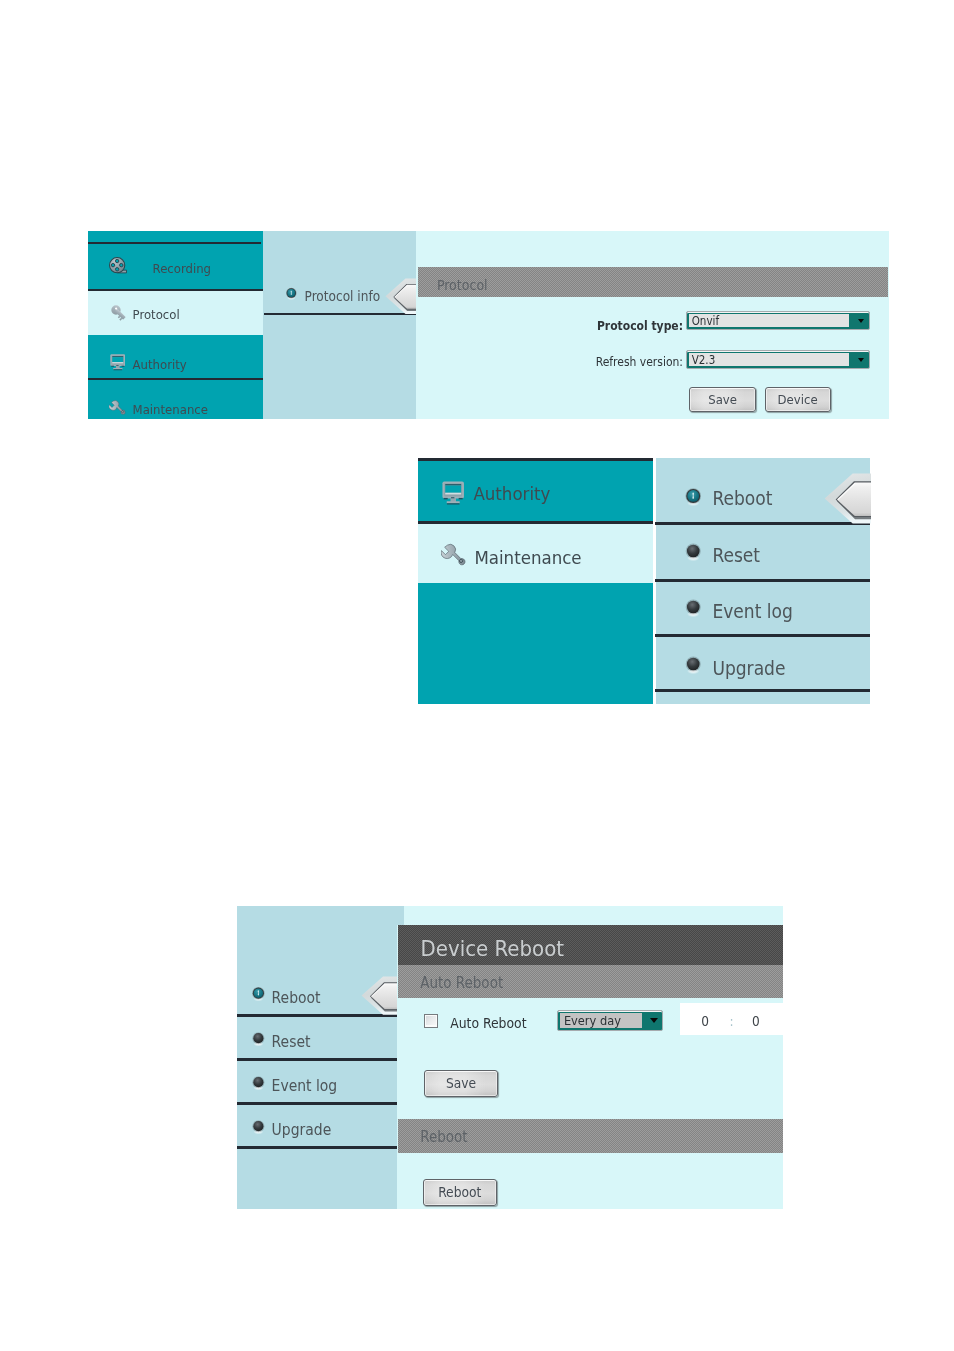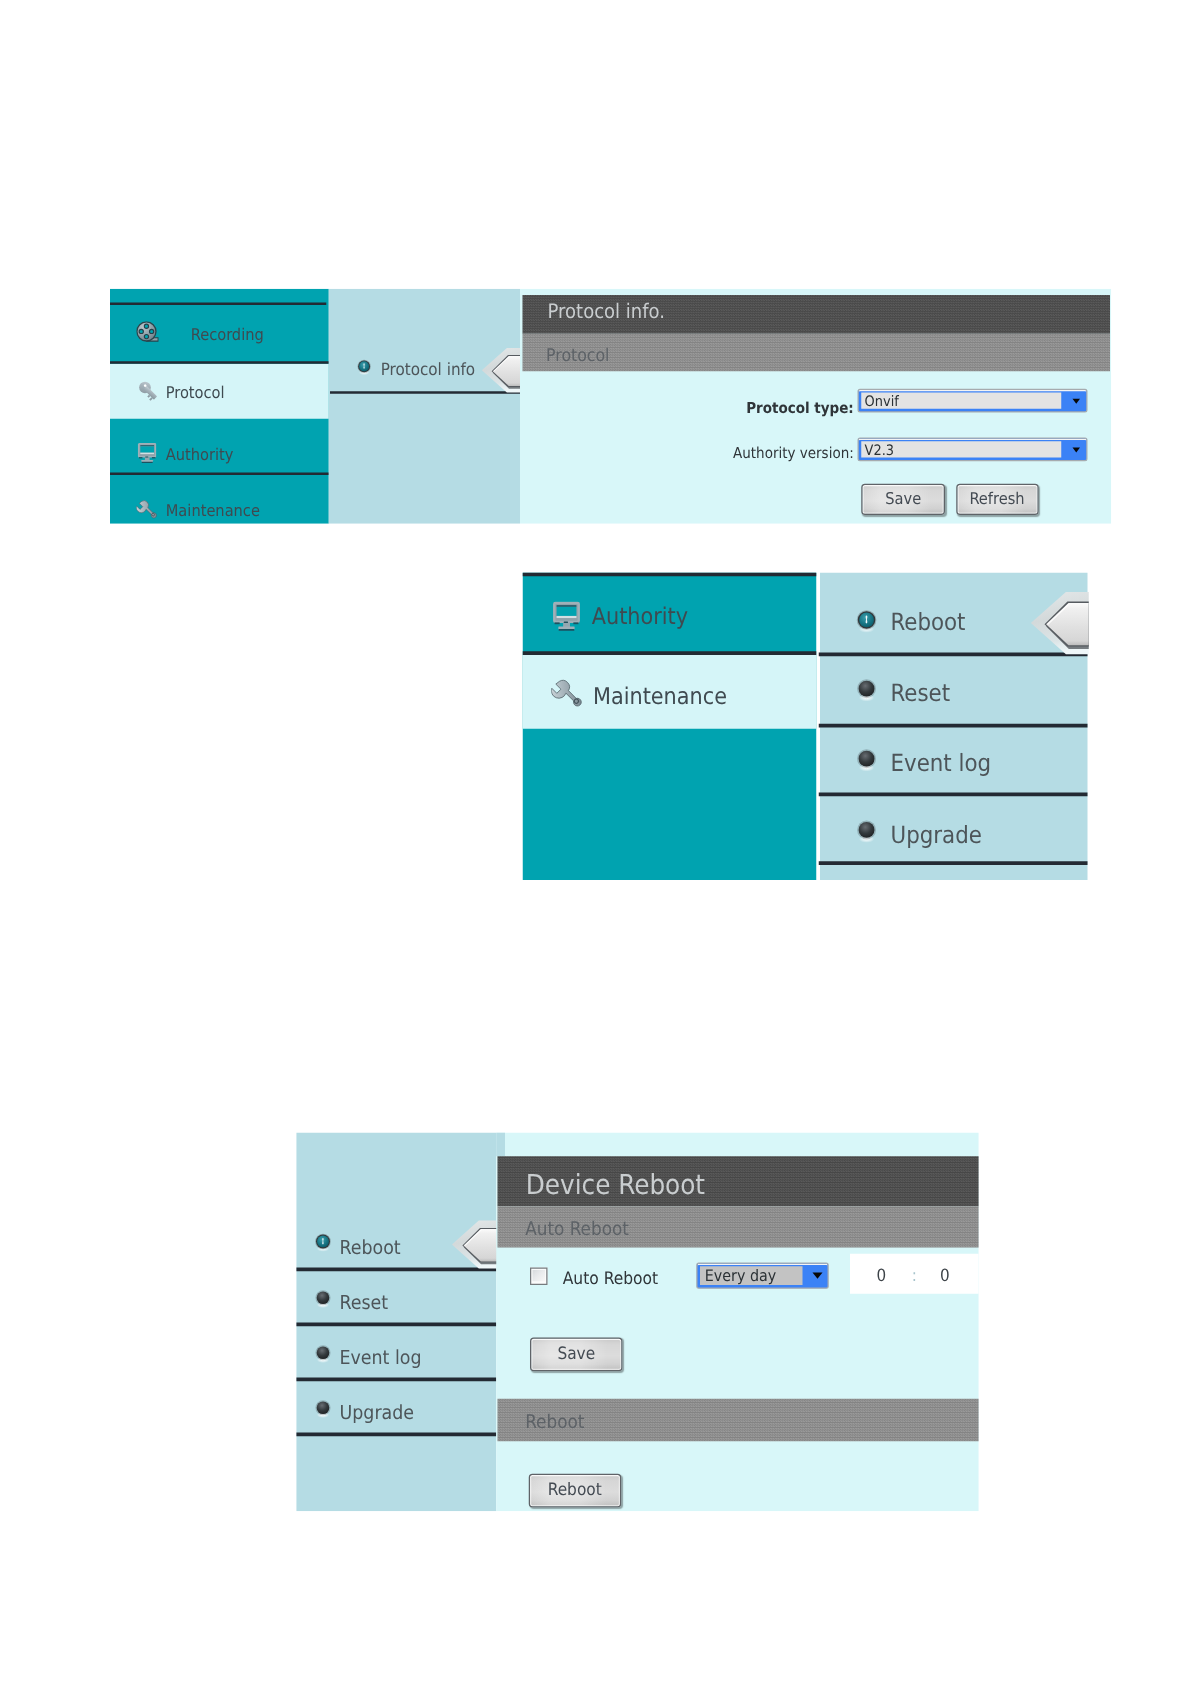--- a/index.html
+++ b/index.html
@@ -35,21 +35,21 @@
   .shdr{position:absolute;box-sizing:border-box;
         background-color:#8e8e8e;
         background-image:
           conic-gradient(from 0deg at 50% 50%, rgba(255,255,255,.13) 0% 25%, rgba(0,0,0,.07) 25% 50%, rgba(255,255,255,.13) 50% 75%, rgba(0,0,0,.07) 75% 100%);
         background-size:2px 2px;}
   .shdr span{position:absolute;font-size:14px;color:#5d6267;line-height:1;}
 
   
   .flabel{position:absolute;font-size:12px;color:#2f3539;text-align:right;
           white-space:nowrap;line-height:1;}
-  .sel{position:absolute;box-sizing:border-box;background:#3b82f6;
+  .sel{position:absolute;box-sizing:border-box;background:#0f766e;
        border:1px solid #a6abaf;border-radius:2px;
        box-shadow:inset 0 1px 0 #f4f4f4;}
   .sel .txt{position:absolute;left:2.2px;top:2.2px;bottom:2.2px;
             background:#e3e3e3;
             display:flex;align-items:center;padding-left:3px;
             font-size:11.5px;color:#2b3135;}
   .sel .arr{position:absolute;top:0;bottom:0;
             display:flex;align-items:center;justify-content:flex-end;padding-right:3.2px;}
   .sel .arr i{display:block;width:0;height:0;border-left:3.5px solid transparent;
               border-right:3.5px solid transparent;border-top:4.5px solid #080808;}
@@ -209,45 +209,42 @@
 </linearGradient>
 </defs>
 <path d="M20.5 0.4 H40 V36.0 H20.5 L0.5 18.2 Z" fill="url(#garrOut1)"></path>
 <path d="M22.2 7.1 H40 V33.0 H22.2 L9.3 20.2 Z" fill="#262b30" opacity="0.6"></path>
 <path d="M21.4 5.9 H40 V31.5 H21.4 L8.3 18.9 Z" fill="#565b60"></path>
 <path d="M22.0 6.7 H40 V30.8 H22.0 L9.2 18.9 Z" fill="url(#garrIn1)"></path>
 <path d="M22.2 7.4 L10.0 19.0" fill="none" stroke="#ffffff" stroke-width="0.8" opacity="0.85"></path>
 </svg></span>
 
   <div class="abs cbg" style="left:328px;top:0;width:473px;height:188px;"></div>
-  <div class="hdr" style="left:330px;top:5px;width:469.7px;height:31px;">
-    <span style="left:20.1px;top:5.4px;">Protocol info.</span>
-  </div>
   <div class="shdr" style="left:330px;top:36px;width:469.7px;height:30px;">
     <span style="left:18.9px;top:10.8px;">Protocol</span>
   </div>
 
   <span class="flabel" style="left:414.5px;top:89px;width:180.5px;font-weight:bold;">Protocol type:</span>
   <div class="sel" style="left:597.5px;top:80px;width:184px;height:19px;">
     <span class="txt" style="right:19.5px;">Onvif</span>
     <span class="arr" style="right:1px;width:18.5px;">
         <i></i>
       </span>
   </div>
 
-  <span class="flabel" style="left:414.5px;top:125px;width:180.5px;">Authority version:</span>
+  <span class="flabel" style="left:414.5px;top:125px;width:180.5px;">Refresh version:</span>
   <div class="sel" style="left:597.5px;top:119px;width:184px;height:19px;">
     <span class="txt" style="right:19.5px;">V2.3</span>
     <span class="arr" style="right:1px;width:18.5px;">
         <i></i>
       </span>
   </div>
 
   <div class="btn" style="left:601.1px;top:156.4px;width:67px;height:24.4px;">Save</div>
-  <div class="btn" style="left:676.6px;top:156.4px;width:66px;height:24.4px;">Refresh</div>
+  <div class="btn" style="left:676.6px;top:156.4px;width:66px;height:24.4px;">Device</div>
 </div>
 
 <div class="fig" id="fig2">
 
   <div class="abs teal" style="left:0;top:0;width:235px;height:246px;"></div>
   <div class="abs pale" style="left:0;top:66px;width:235px;height:59px;"></div>
   <div class="abs hline" style="left:0;top:0;width:235px;height:3px;"></div>
   <div class="abs hline" style="left:0;top:63px;width:235px;height:3px;"></div>
 
   <div class="abs" style="left:0;top:3px;width:235px;height:60px;">

